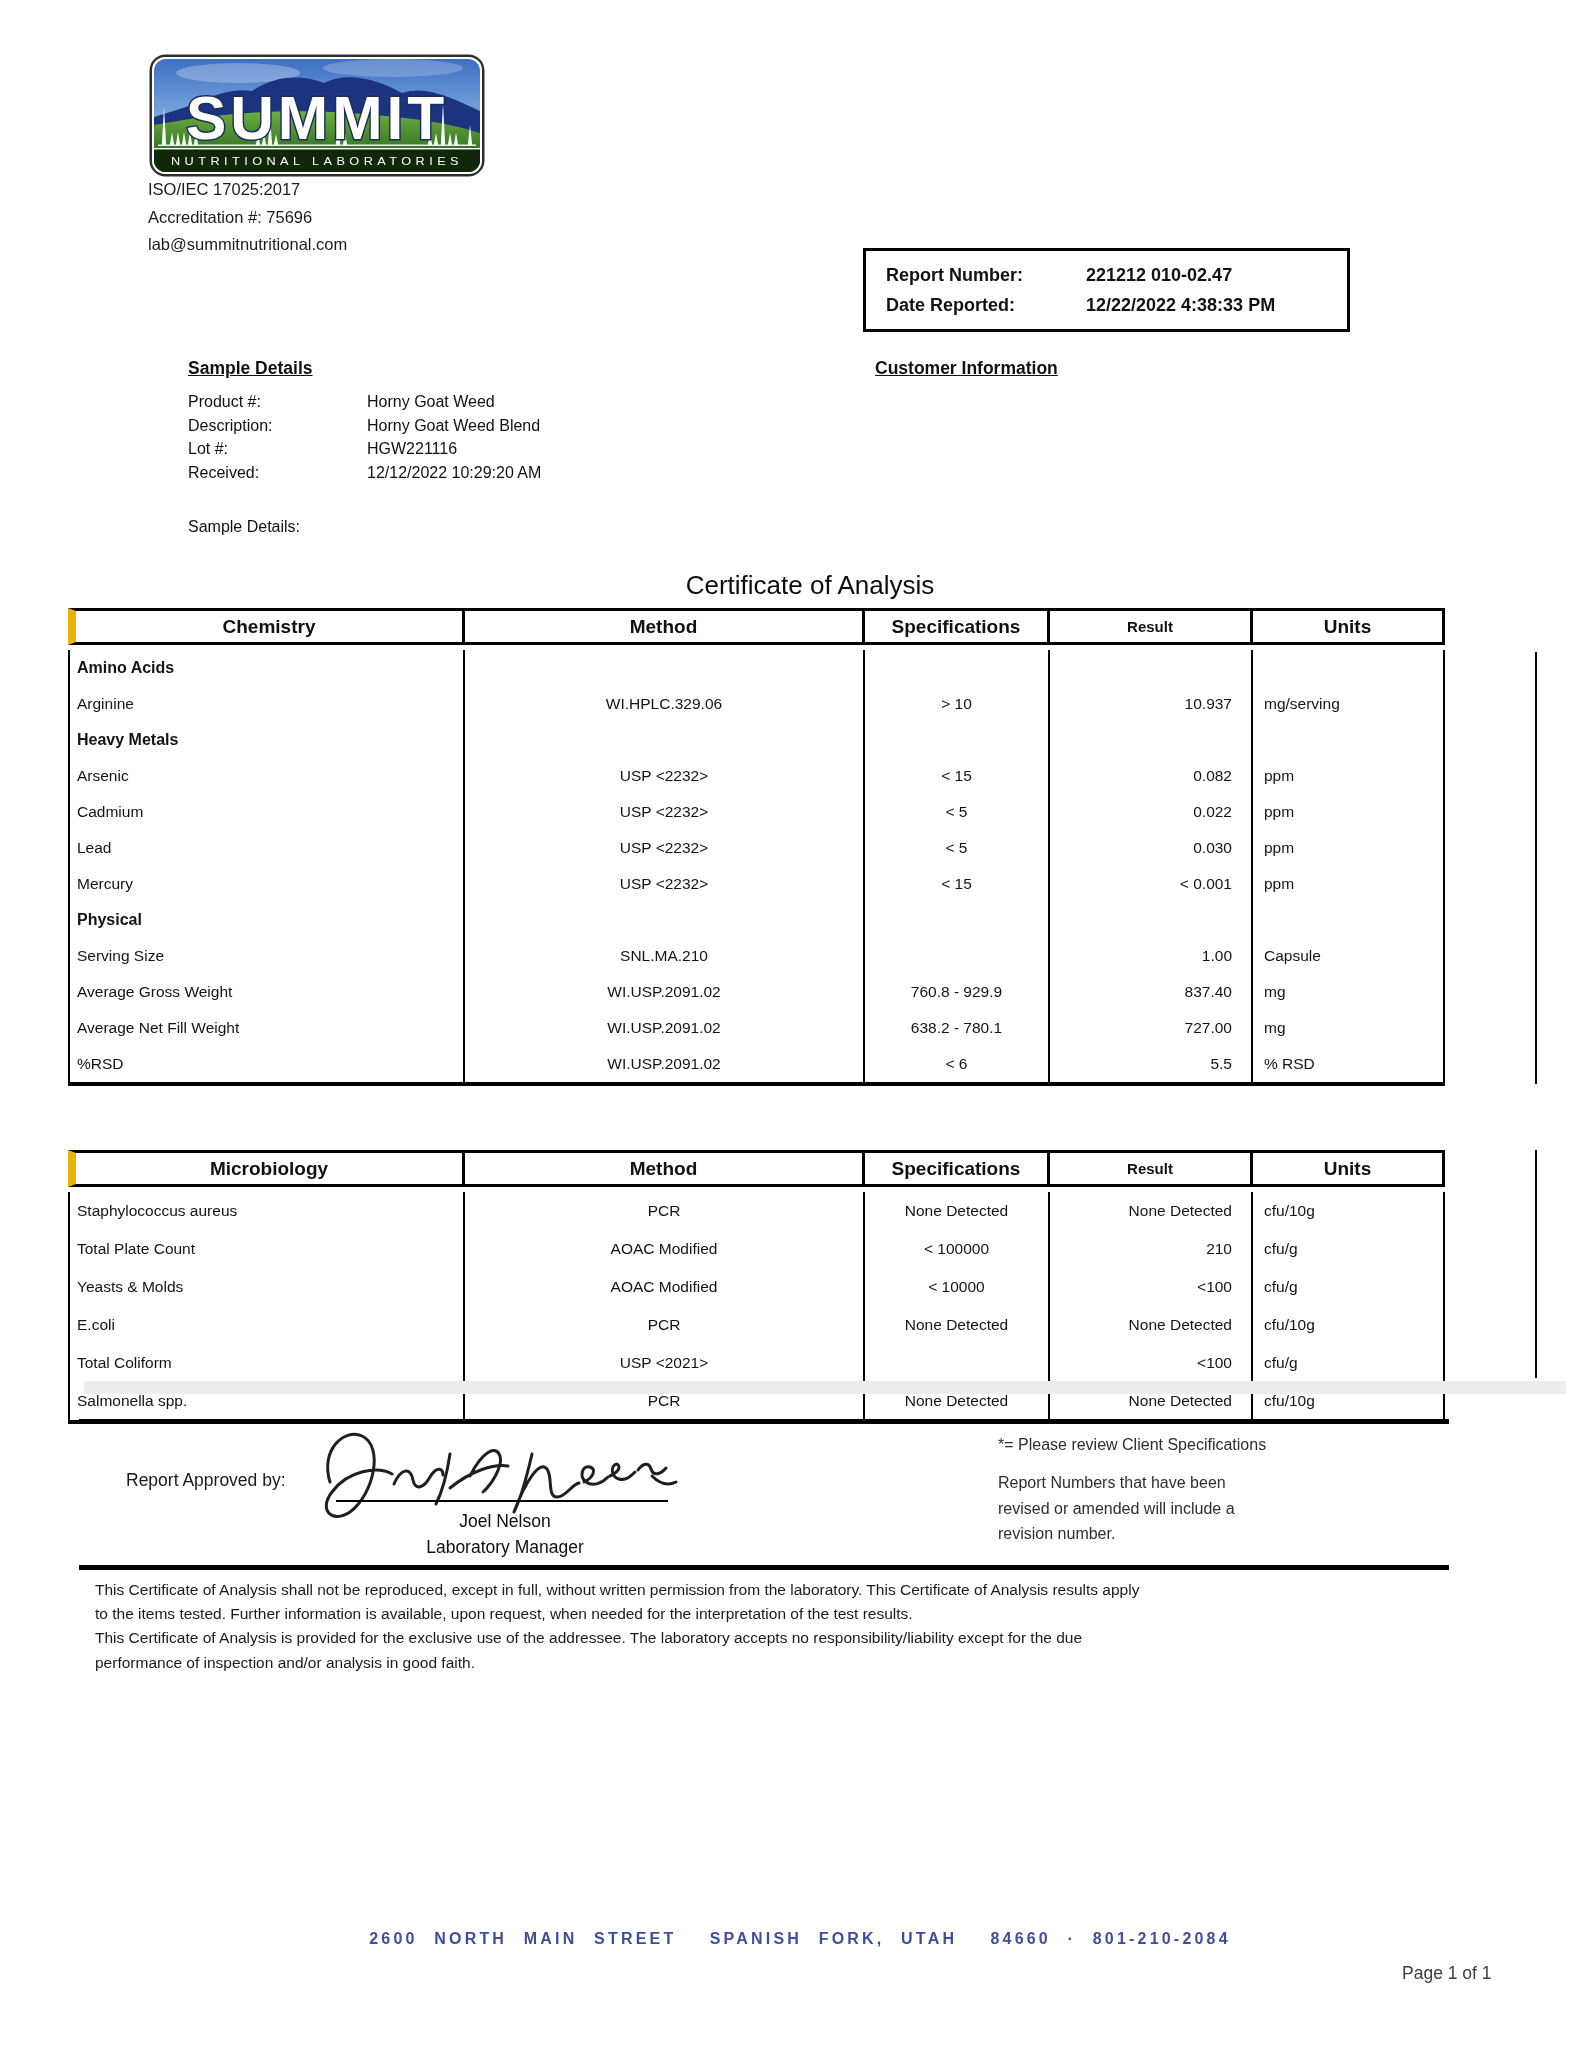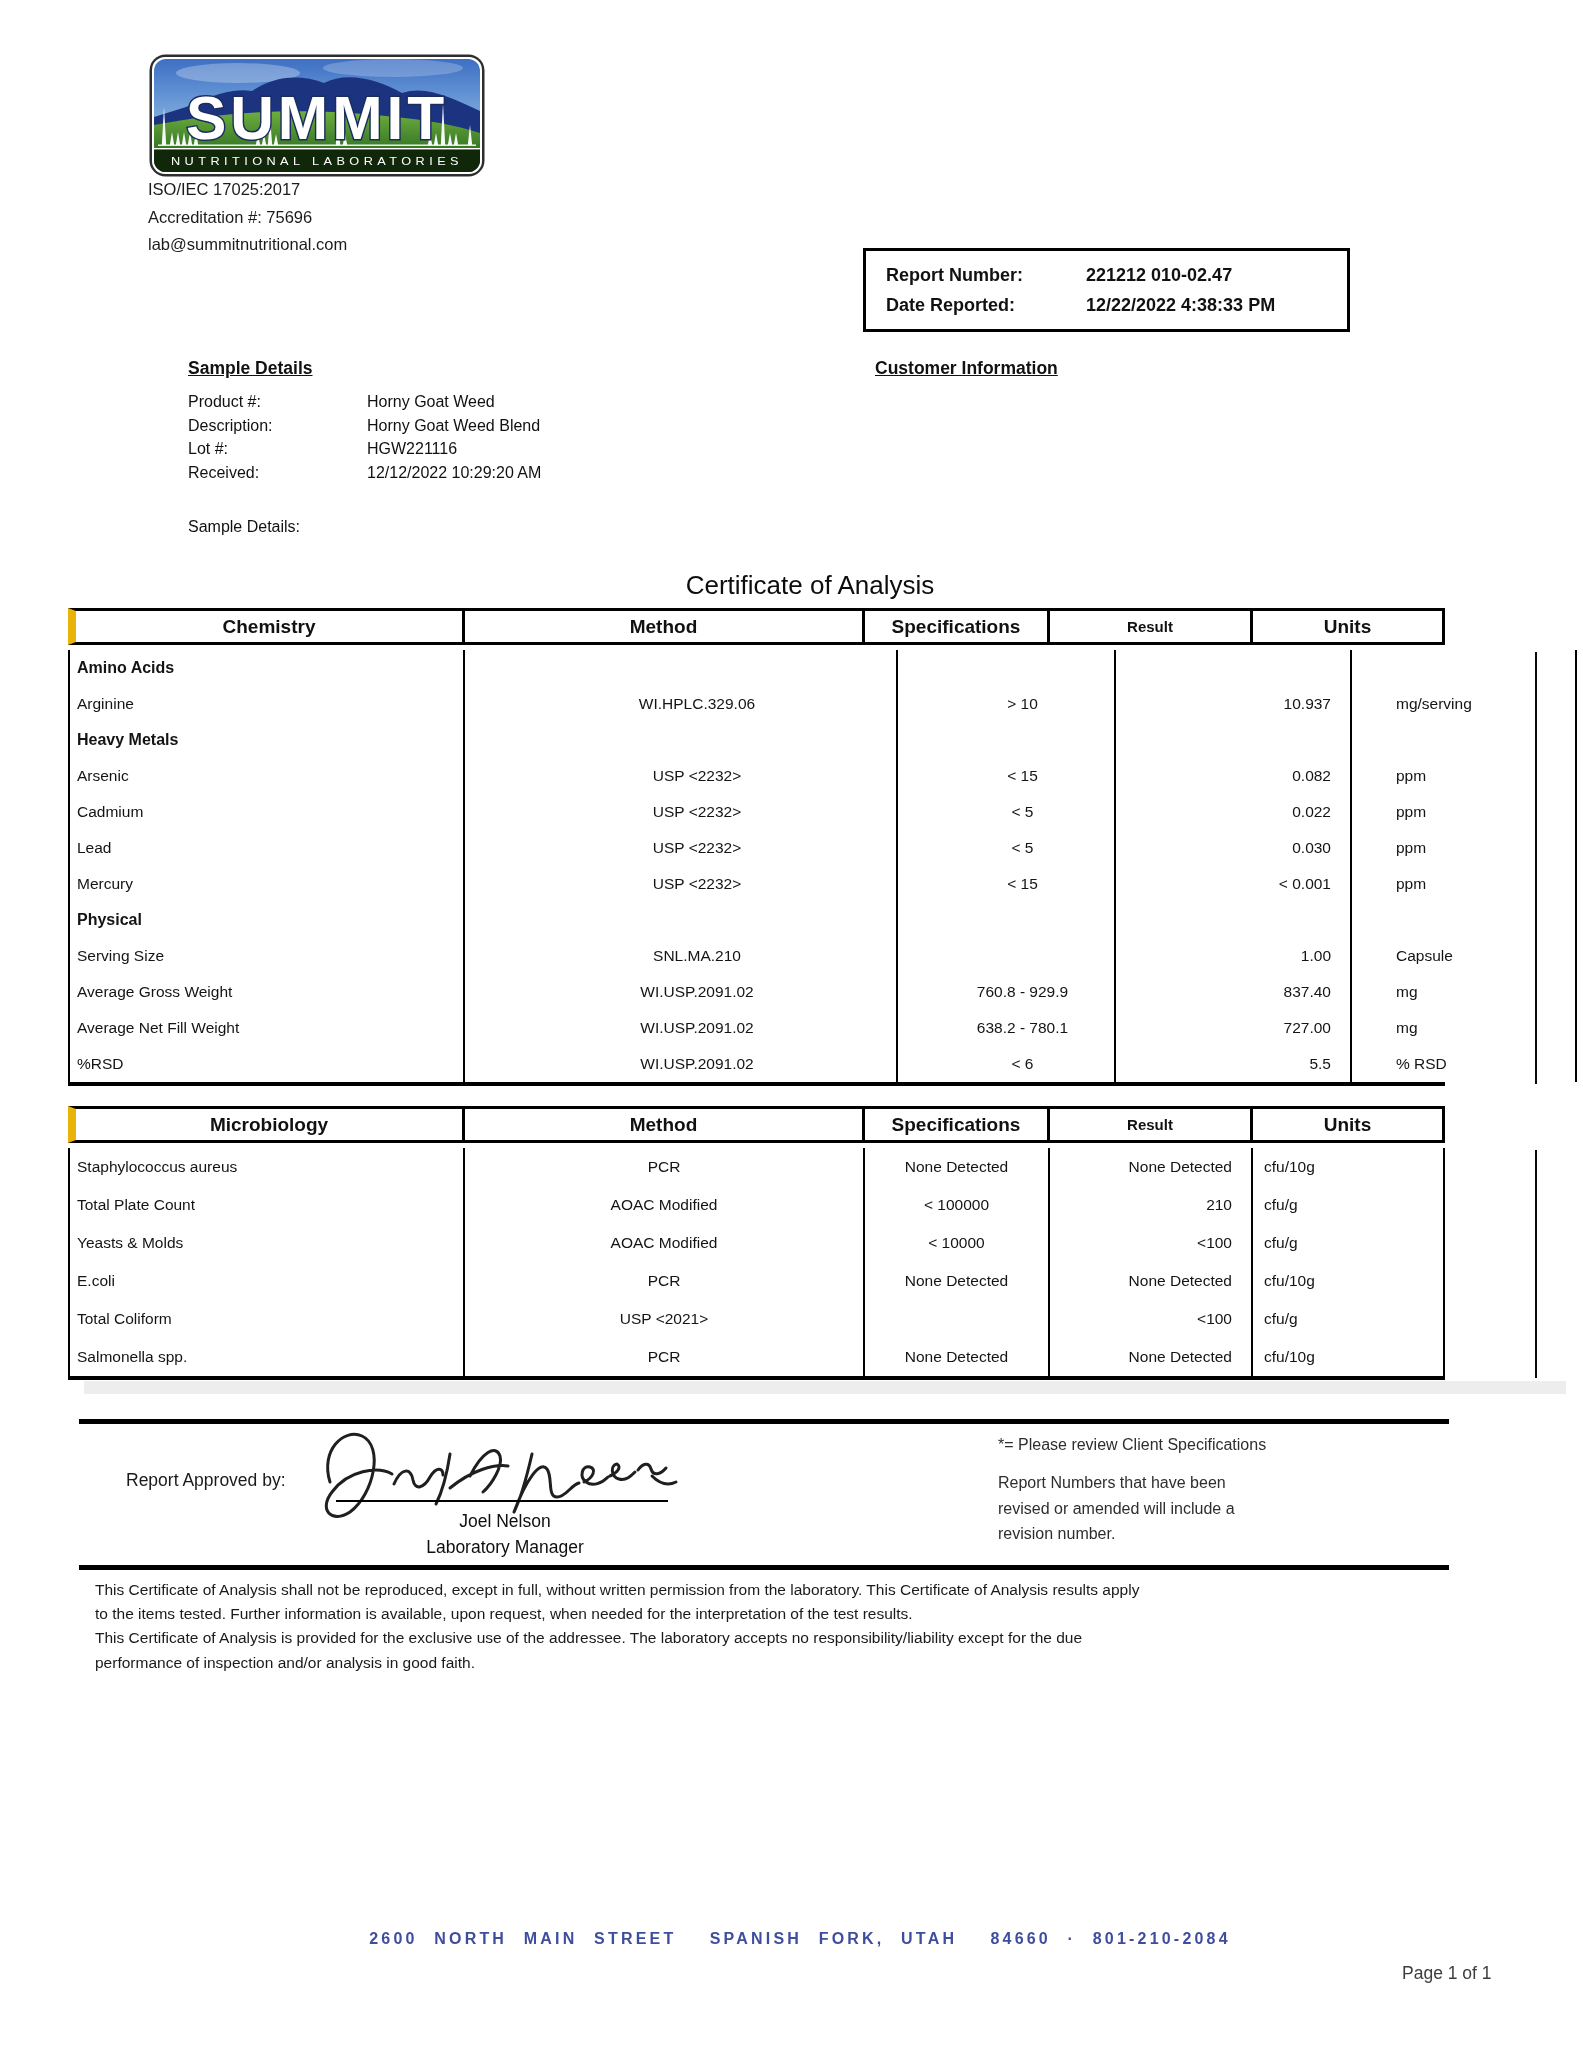--- a/index.html
+++ b/index.html
@@ -32,31 +32,31 @@
 
   
   .coa-table{position:absolute;left:68px;width:1377px;}
   .t-head{display:grid;grid-template-columns:397px 400px 185px 203px 192px;}
   .t-head .cell{box-sizing:border-box;height:37px;border:3px solid #000;border-left:0;
     display:flex;align-items:center;justify-content:center;font-weight:bold;font-size:19px;}
   .t-head .cell:first-child{border-left:8px solid #eab308;}
   .t-head .cell:nth-child(4){font-size:15px;}
   .t-body{border-bottom:4px solid #000;margin-top:5px;}
   .t-row{display:grid;grid-template-columns:397px 400px 185px 203px 192px;}
-  .chem .t-row{height:36px;gap:33px;}
+  .chem .t-row{height:36px;}
   .micro .t-row{height:38px;}
   .t-row .cell{box-sizing:border-box;border-right:2px solid #000;display:flex;align-items:center;
     font-size:15.5px;color:#141414;overflow:hidden;}
   .t-row .cell:first-child{border-left:2px solid #000;}
   .c-name{padding-left:7px;}
   .c-method,.c-spec{justify-content:center;}
   .c-result{justify-content:flex-end;padding-right:19px;}
   .c-units{padding-left:11px;}
   .t-row.section .c-name{font-weight:bold;font-size:16px;}
-  .chem{top:608px;} .micro{top:1106px;}
+  .chem{top:608px;} .micro{top:1150px;}
   .stray-line{width:2px;background:#0a0a0a;}
   .stray-chem{left:1535px;top:652px;height:432px;}
   .stray-micro{left:1535px;top:1150px;height:228px;}
   .shadow-band{left:84px;top:1381px;width:1482px;height:13px;background:#ededed;}
 
   
   .rule{left:79px;width:1370px;height:5px;background:#000;}
   .rule-top{top:1419px;} .rule-bottom{top:1565px;}
   .approved-label{left:126px;top:1470px;font-size:17.5px;color:#1a1a1a;}
   .sig-svg{left:300px;top:1424px;width:380px;height:100px;}

